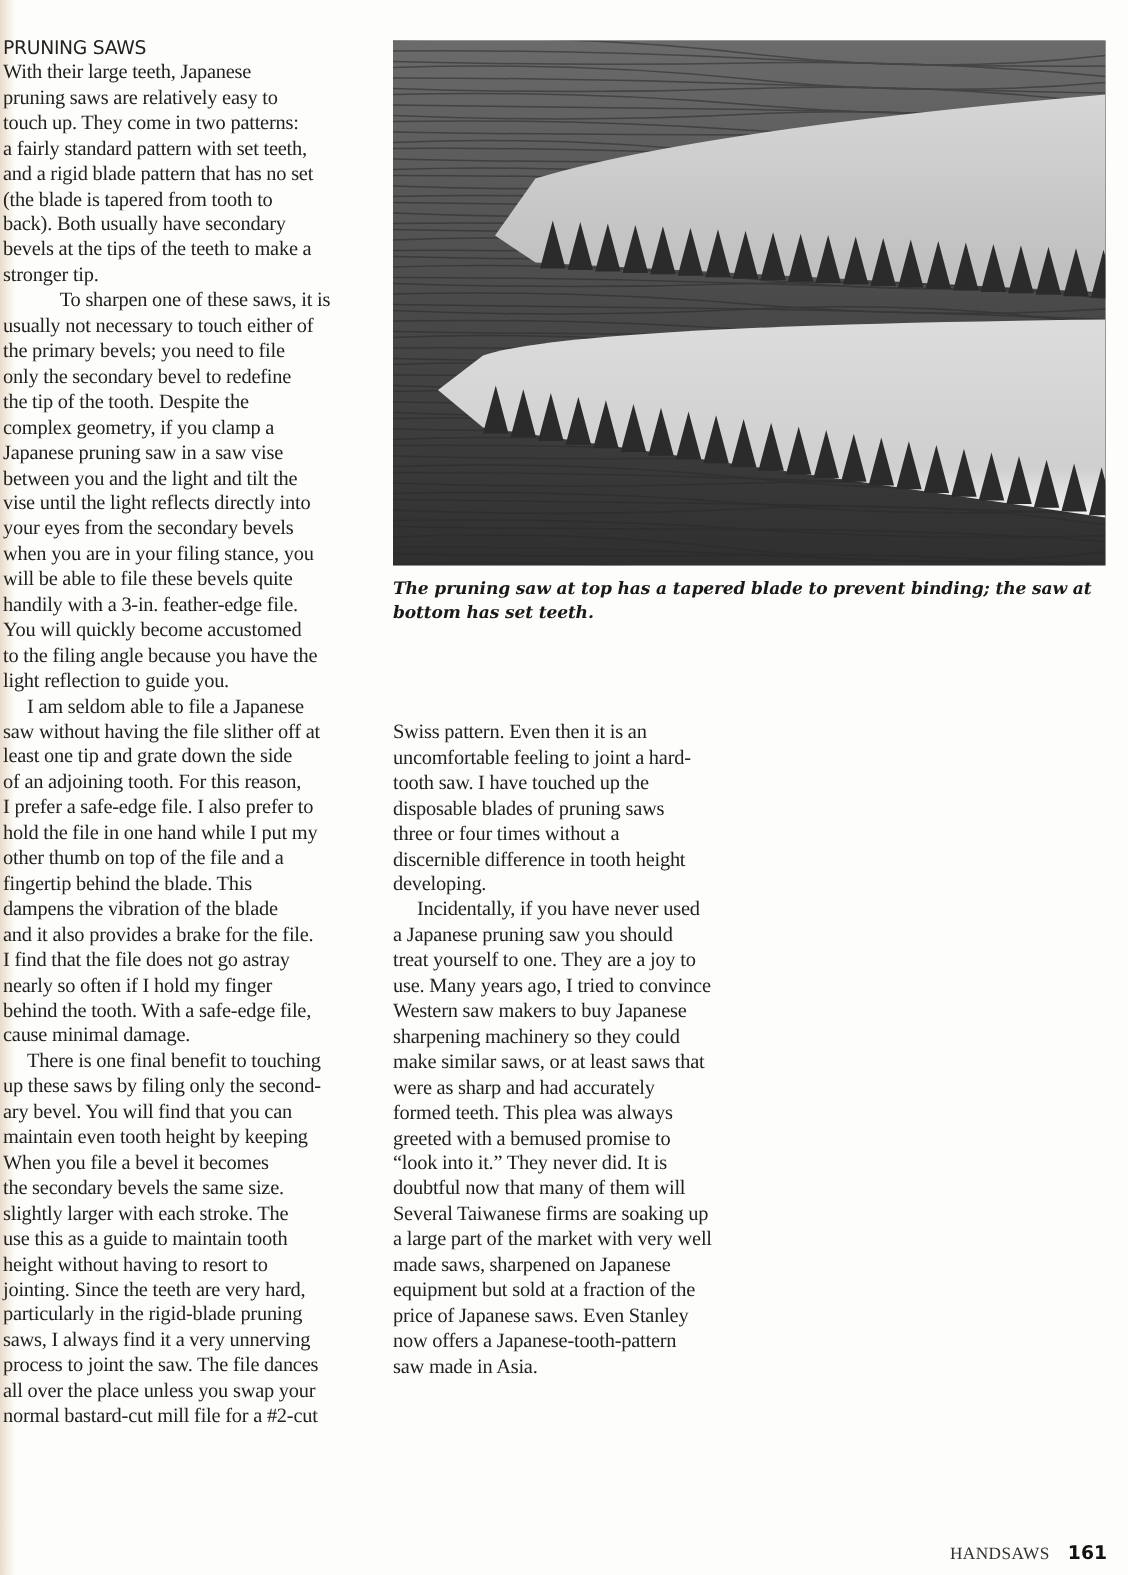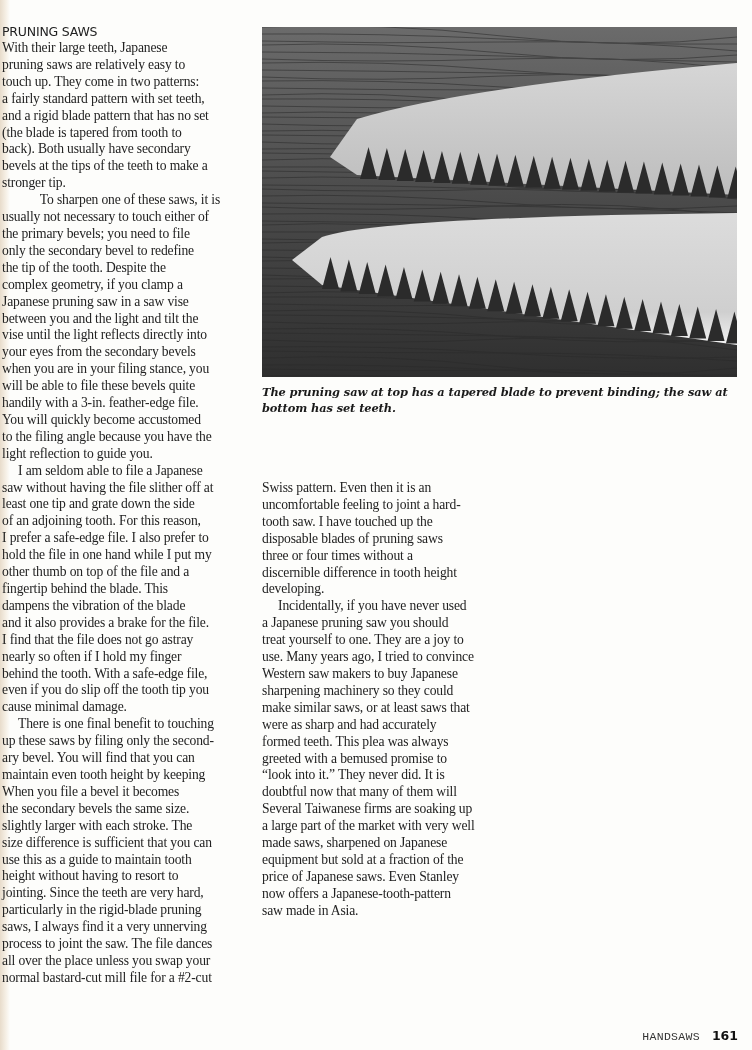--- a/index.html
+++ b/index.html
@@ -40,21 +40,21 @@
     font-family: "DejaVu Serif", "Liberation Serif", serif;
     font-style: italic; font-weight: bold;
     font-size: 11.4px; line-height: 15.5px; color: #1a1a1a;
     letter-spacing: -0.1px;
   }
   #footer {
     position: absolute; right: 14px; top: 1019px;
     display: flex; align-items: baseline; gap: 12px;
   }
   #running-head {
-    font-family: Liberation Mono, monospace;
+    font-family: Liberation Serif, serif;
     font-size: 11.5px; color: #333; letter-spacing: 0.3px; margin-top: 11px;
   }
   #page-number {
     font-family: "DejaVu Sans", "Liberation Sans", sans-serif;
     font-weight: bold; font-size: 12.5px; color: #111;
   }
 </style>
 </head>
 <body>
 
@@ -94,30 +94,28 @@
       <span class="line">of an adjoining tooth. For this reason,</span>
       <span class="line">I prefer a safe-edge file. I also prefer to</span>
       <span class="line">hold the file in one hand while I put my</span>
       <span class="line">other thumb on top of the file and a</span>
       <span class="line">fingertip behind the blade. This</span>
       <span class="line">dampens the vibration of the blade</span>
       <span class="line">and it also provides a brake for the file.</span>
       <span class="line">I find that the file does not go astray</span>
       <span class="line">nearly so often if I hold my finger</span>
       <span class="line">behind the tooth. With a safe-edge file,</span>
-      <span class="line">even if you do slip off the tooth tip you</span>
       <span class="line">cause minimal damage.</span>
       <span class="line" style="text-indent: 16px;">There is one final benefit to touching</span>
       <span class="line">up these saws by filing only the second-</span>
       <span class="line">ary bevel. You will find that you can</span>
       <span class="line">maintain even tooth height by keeping</span>
       <span class="line">When you file a bevel it becomes</span>
       <span class="line">the secondary bevels the same size.</span>
       <span class="line">slightly larger with each stroke. The</span>
-      <span class="line">size difference is sufficient that you can</span>
       <span class="line">use this as a guide to maintain tooth</span>
       <span class="line">height without having to resort to</span>
       <span class="line">jointing. Since the teeth are very hard,</span>
       <span class="line">particularly in the rigid-blade pruning</span>
       <span class="line">saws, I always find it a very unnerving</span>
       <span class="line">process to joint the saw. The file dances</span>
       <span class="line">all over the place unless you swap your</span>
       <span class="line">normal bastard-cut mill file for a #2-cut</span>
     </div>
 </div>

